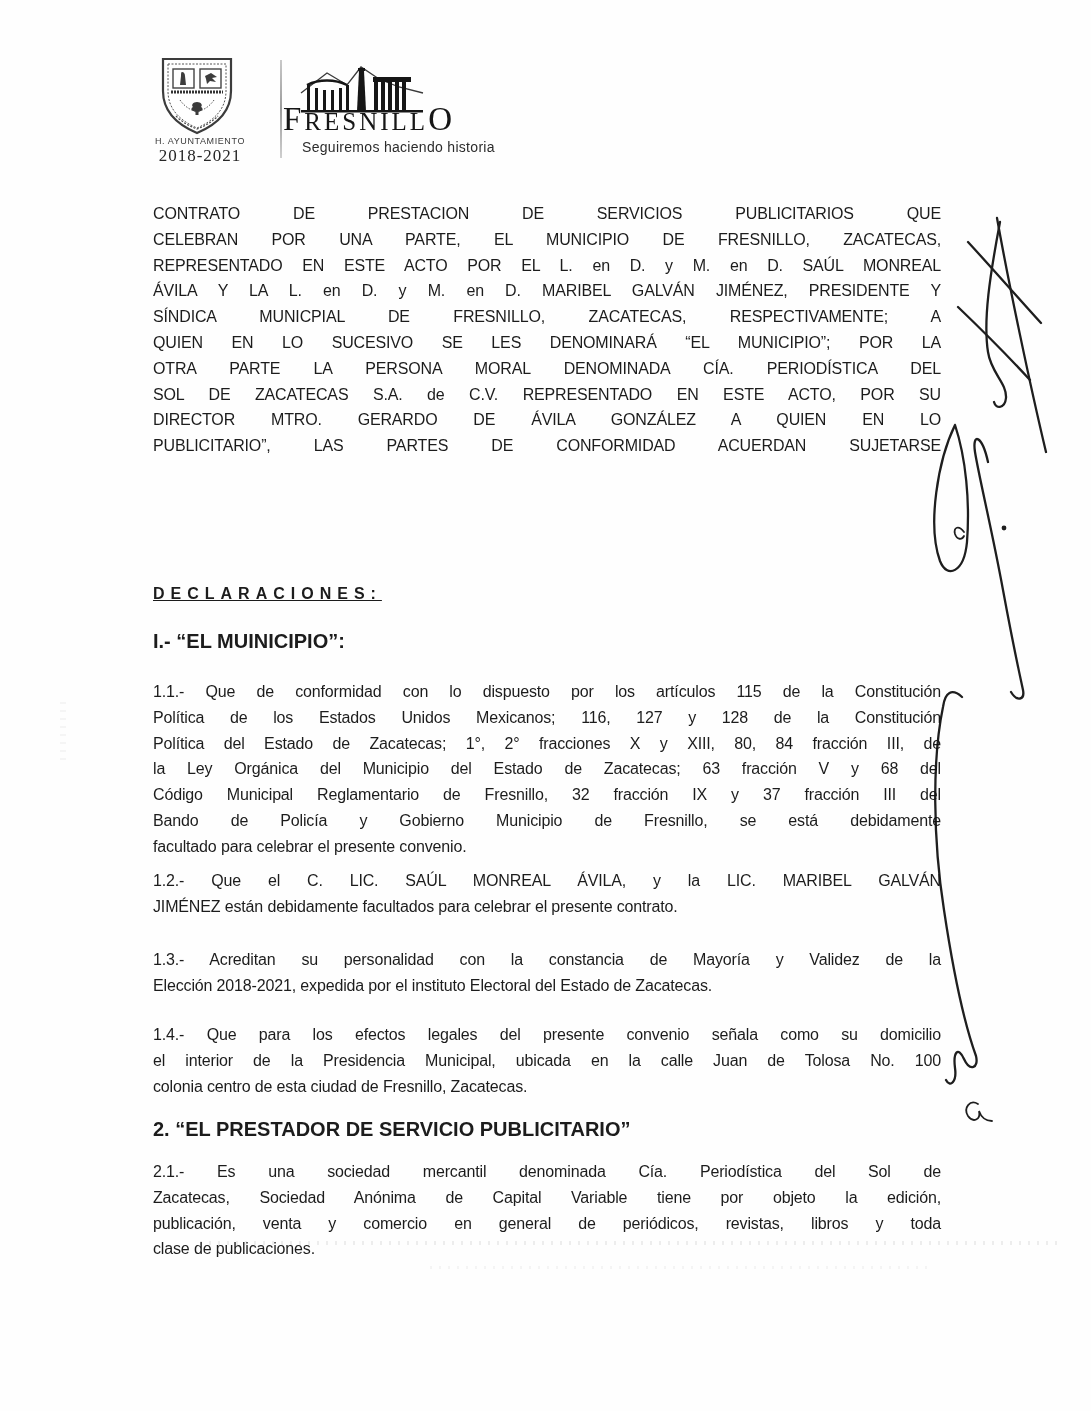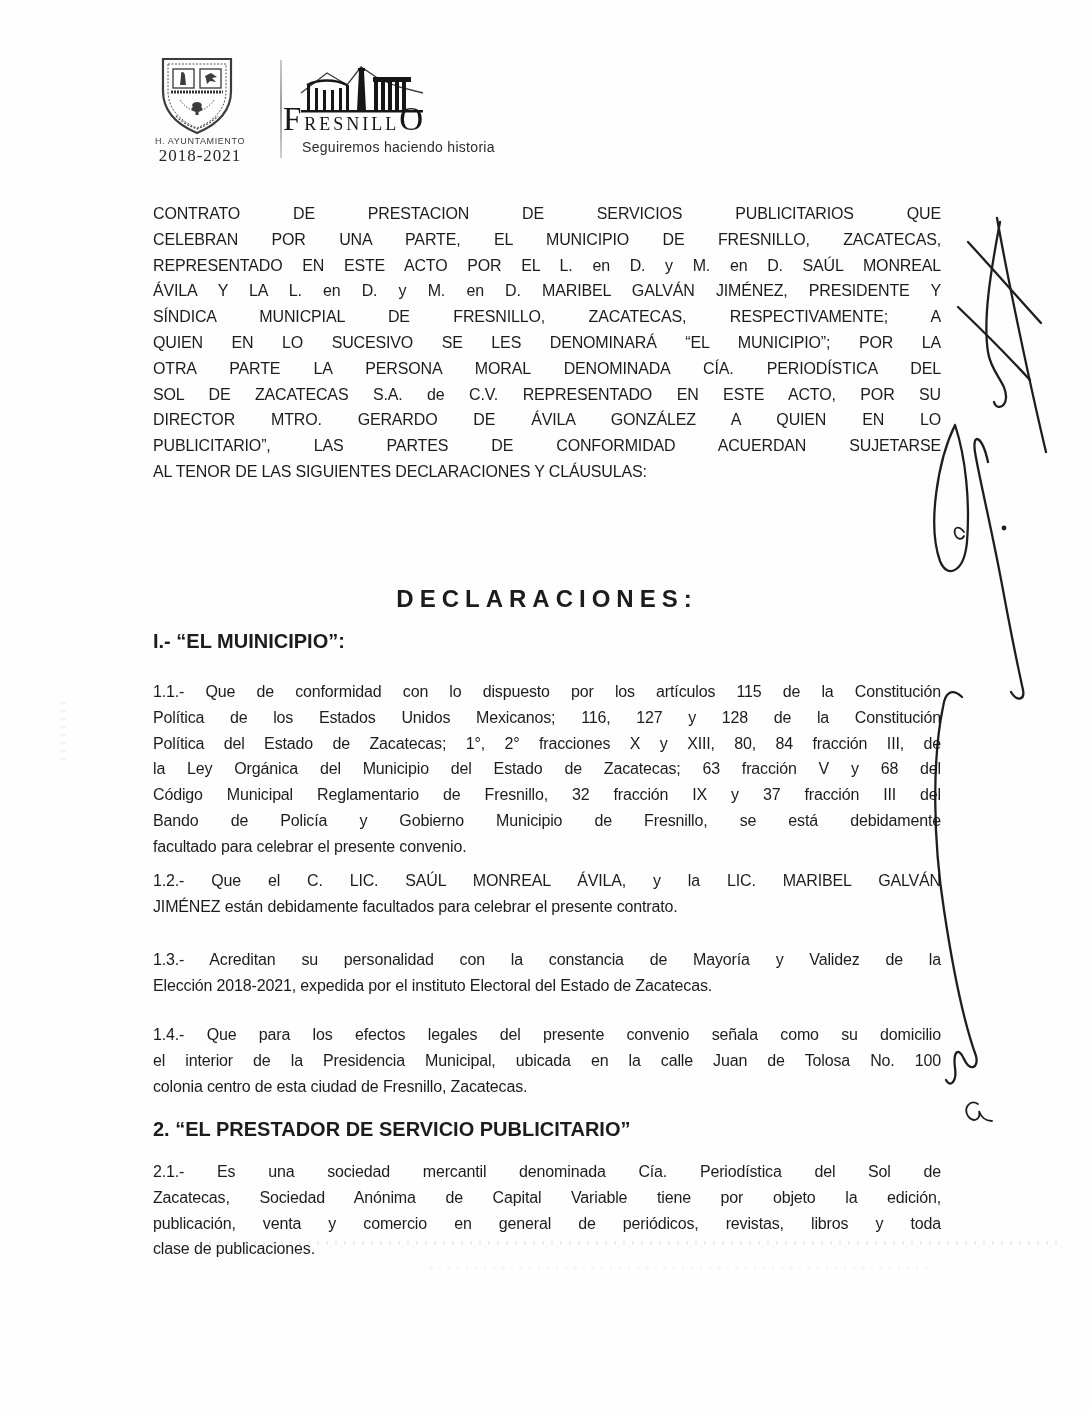--- a/index.html
+++ b/index.html
@@ -15,29 +15,29 @@
   .n3{left:60px;top:700px;width:6px;height:60px;opacity:.2;background:repeating-linear-gradient(0deg,rgba(40,40,40,.2) 0 2px,transparent 2px 8px);}
 
   
   .seal{position:absolute;left:156px;top:54px;}
   .seal-label{position:absolute;left:140px;top:136px;width:120px;text-align:center;font-size:9px;letter-spacing:.6px;color:#3a3a3a;white-space:nowrap;}
   .seal-years{position:absolute;left:140px;top:146px;width:120px;text-align:center;font-family:"Liberation Serif",serif;font-size:17px;letter-spacing:1px;color:#262626;}
   .hdr-divider{position:absolute;left:280px;top:60px;width:2px;height:98px;background:linear-gradient(#c9c9c9,#9b9b9b,#cfcfcf);}
   .bridge{position:absolute;left:299px;top:63px;}
   .brand{position:absolute;left:283px;top:103px;display:flex;align-items:baseline;font-family:"Liberation Serif",serif;color:#161616;letter-spacing:3px;white-space:nowrap;}
   .brand .big{font-size:33px;line-height:1;}
-  .brand .mid{font-size:18px;line-height:1;}
+  .brand .mid{font-size:25px;line-height:1;}
   .brand-tagline{position:absolute;left:302px;top:139px;font-size:14px;color:#2c2c2c;letter-spacing:.3px;white-space:nowrap;}
 
   
   .block{position:absolute;left:153px;width:788px;font-size:16px;color:#1c1c1c;letter-spacing:-0.15px;}
   .jline{height:25.8px;line-height:25.8px;text-align:justify;text-align-last:justify;white-space:nowrap;overflow:visible;}
   .jline.lastline{text-align-last:left;}
   .bb{font-weight:normal;}
-  .h-center{text-align:center;font-weight:bold;letter-spacing:6px;font-size:24px;}
+  .h-center{text-align:left;font-weight:bold;letter-spacing:6px;font-size:16px;text-decoration:underline;}
   .h-left{font-weight:bold;font-size:20px;letter-spacing:0;}
 
   
   .ink{position:absolute;left:900px;top:180px;z-index:5;pointer-events:none;}
 </style>
 </head>
 <body>
 
 <div class="page">
 
@@ -89,21 +89,20 @@
       <div class="jline"><span>CONTRATO DE PRESTACION DE SERVICIOS PUBLICITARIOS QUE</span></div>
       <div class="jline"><span>CELEBRAN POR UNA PARTE, EL </span><span class="bb">MUNICIPIO DE FRESNILLO, ZACATECAS</span><span>,</span></div>
       <div class="jline"><span>REPRESENTADO EN ESTE ACTO POR EL L. en D. y M. en D. SAÚL MONREAL</span></div>
       <div class="jline"><span>ÁVILA Y LA L. en D. y M. en D. MARIBEL GALVÁN JIMÉNEZ, PRESIDENTE Y</span></div>
       <div class="jline"><span>SÍNDICA MUNICPIAL DE FRESNILLO, ZACATECAS, RESPECTIVAMENTE; A</span></div>
       <div class="jline"><span>QUIEN EN LO SUCESIVO SE LES DENOMINARÁ </span><span class="bb">“EL MUNICIPIO”</span><span>; POR LA</span></div>
       <div class="jline"><span>OTRA PARTE LA PERSONA MORAL DENOMINADA </span><span class="bb">CÍA. PERIODÍSTICA DEL</span></div>
       <div class="jline"><span class="bb">SOL DE ZACATECAS S.A. de C.V.</span><span> REPRESENTADO EN ESTE ACTO, POR SU</span></div>
       <div class="jline"><span>DIRECTOR MTRO. GERARDO DE ÁVILA GONZÁLEZ A QUIEN EN LO</span></div>
       <div class="jline"><span class="bb">PUBLICITARIO”</span><span>, LAS PARTES DE CONFORMIDAD ACUERDAN SUJETARSE</span></div>
-      <div class="jline lastline"><span>AL TENOR DE LAS SIGUIENTES DECLARACIONES Y CLÁUSULAS:</span></div>
     </div>
 
   <div class="block h-center" style="top:585px;">DECLARACIONES:</div>
 
   <div class="block h-left" style="top:630px;">I.- “EL  MUINICIPIO”:</div>
 
   <div class="block" style="top:679px;">
       <div class="jline"><span class="bb">1.1.-</span><span> Que de conformidad con lo dispuesto por los artículos 115 de la Constitución</span></div>
       <div class="jline"><span>Política de los Estados Unidos Mexicanos; 116, 127 y 128 de la Constitución</span></div>
       <div class="jline"><span>Política del Estado de Zacatecas; 1°, 2° fracciones X y XIII, 80, 84 fracción III, de</span></div>

